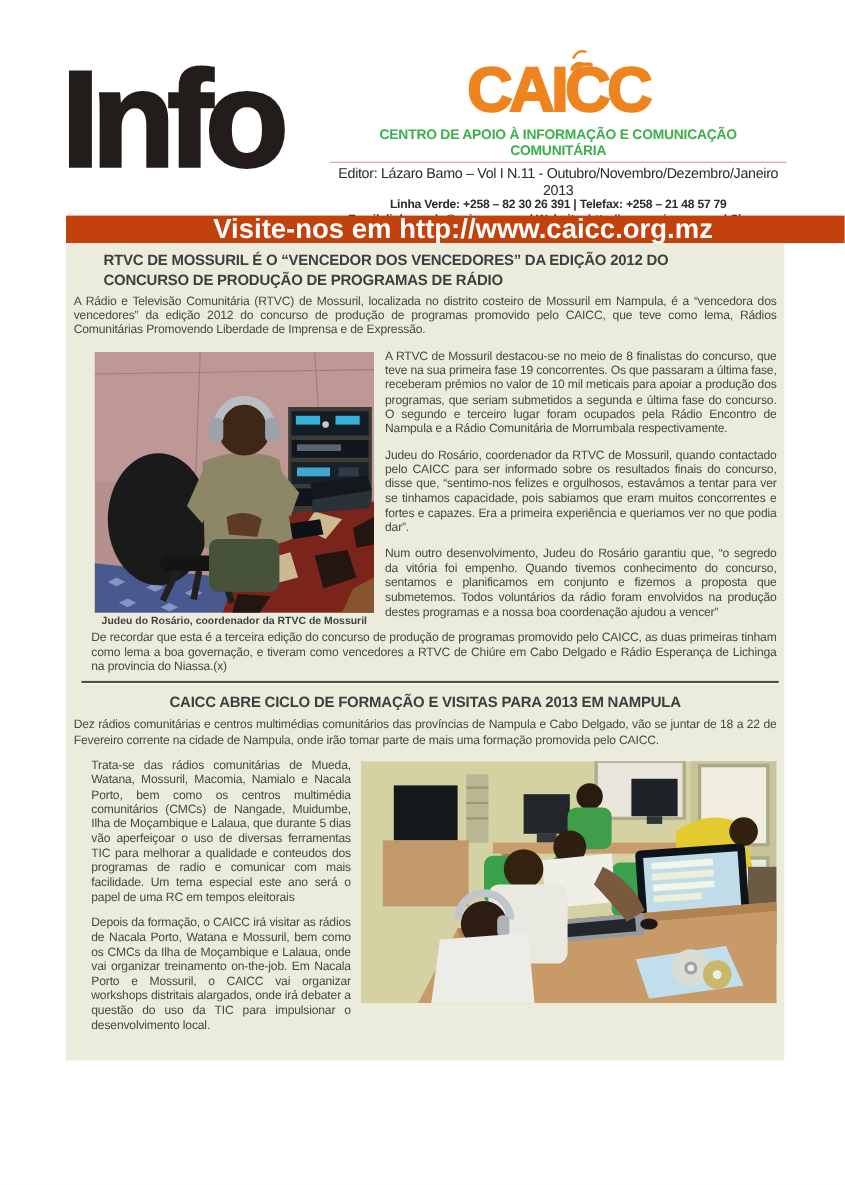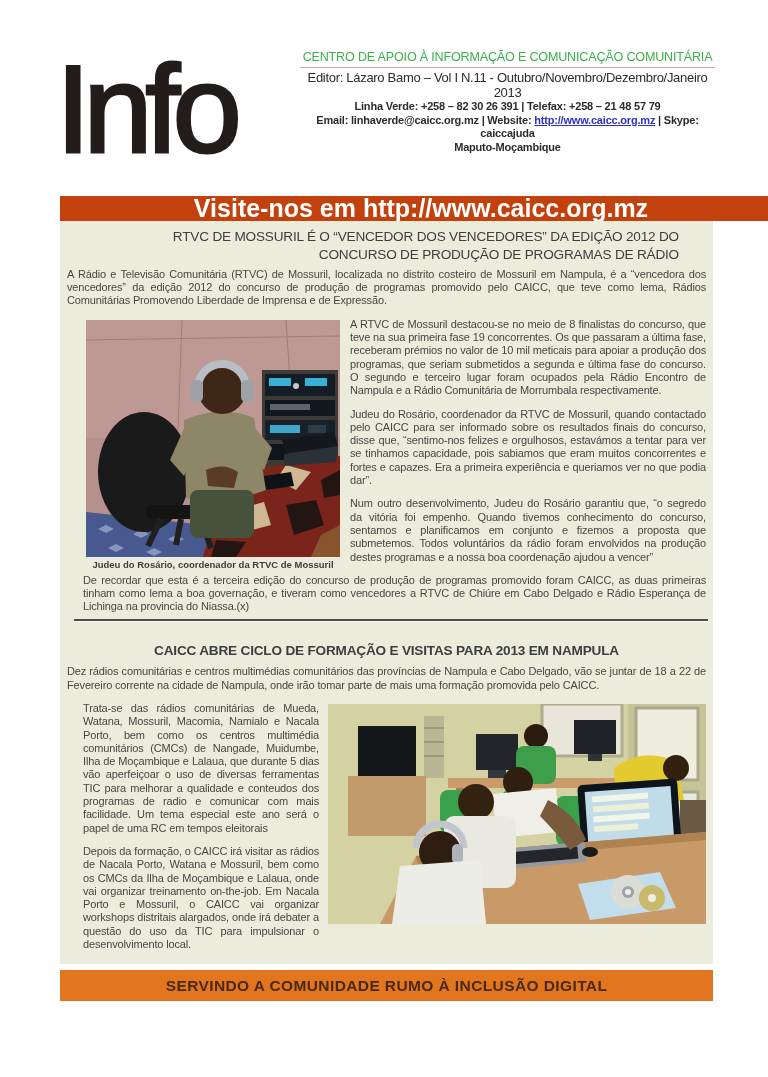--- a/index.html
+++ b/index.html
@@ -1,44 +1,44 @@
 <!DOCTYPE html>
 <html><head>
 <meta charset="utf-8">
 <style>
   html,body{margin:0;padding:0;background:#ffffff;}
   .page{position:relative;width:768px;height:1077px;background:#ffffff;overflow:hidden;
         font-family:"Liberation Sans","DejaVu Sans",sans-serif;color:#3E3E3E;}
 
   
   .info-title{position:absolute;left:56px;top:44px;font-size:124px;line-height:1.05;
-      font-weight:normal;letter-spacing:-7px;color:#221D1A;-webkit-text-stroke:3px #221D1A;}
+      font-weight:bold;letter-spacing:-7px;color:#221D1A;-webkit-text-stroke:3px #221D1A;}
   .mast-right{position:absolute;left:300px;top:50px;width:415px;text-align:center;}
   .logo-wrap{position:relative;display:inline-block;margin-bottom:1px;}
   .logo-text{font-size:57px;line-height:64px;font-weight:bold;letter-spacing:-3px;
       color:#EE8420;-webkit-text-stroke:2px #EE8420;}
   .logo-waves{position:absolute;left:54%;top:-8px;}
-  .org-line{font-size:12.6px;font-weight:normal;color:#3BB04A;letter-spacing:-0.2px;line-height:15px;}
+  .org-line{font-size:12.6px;font-weight:bold;color:#3BB04A;letter-spacing:-0.2px;line-height:15px;}
   .mast-hr{border:none;border-top:1px solid #C9A49C;margin:2px 0 2px 0;}
   .editor-line{font-size:13px;font-weight:normal;color:#2B2B2B;letter-spacing:-0.3px;line-height:15px;}
   .small-line{font-size:11px;font-weight:bold;color:#2B2B2B;letter-spacing:-0.2px;line-height:13.5px;}
   .web-link{color:#2B32C8;text-decoration:underline;cursor:pointer;}
 
   
   .top-banner{position:absolute;left:60px;top:196px;width:722px;height:25px;background:#c2410c;
       color:#FFFFFF;font-size:25px;font-weight:bold;text-align:center;line-height:25px;}
   .footer-banner{position:absolute;left:60px;top:970px;width:653px;height:31px;background:#E2761E;
       color:#4A2913;font-size:15.5px;font-weight:bold;text-align:center;line-height:31px;letter-spacing:0.4px;}
 
   
   .content{position:absolute;left:60px;top:221px;width:653px;height:743px;background:#EBECDC;overflow:hidden;}
-  .headline{font-size:13.6px;font-weight:normal;color:#3E3E3E;text-align:right;line-height:1.32;
+  .headline{font-size:13.6px;font-weight:bold;color:#3E3E3E;text-align:left;line-height:1.32;
       margin:7px 34px 4px 34px;letter-spacing:-0.2px;}
   .headline2{font-size:13.6px;font-weight:bold;color:#3E3E3E;text-align:center;line-height:1.3;
-      margin:20px 20px 6px 20px;letter-spacing:-0.2px;}
+      margin:8px 20px 6px 20px;letter-spacing:-0.2px;}
   .body-text{font-size:11px;line-height:1.21;color:#474744;text-align:justify;
       letter-spacing:-0.15px;margin:0 7px 10px 7px;}
   .article{margin:0 7px;}
   .article .body-text{margin-left:16px;margin-right:0;}
   .fig-left{float:left;width:254px;margin:2px 10px 2px 0;}
   .fig-right{float:right;width:378px;margin:2px 0 4px 9px;}
   .photo-caption{font-size:9.5px;font-weight:bold;text-align:center;color:#3E3E3E;
       margin-top:2px;line-height:11px;}
   .article-divider{clear:both;border:none;border-top:2px solid #4D4D4D;border-bottom:1px solid #FAFAF2;
       margin:5px 0 0 14px;width:634px;}
@@ -46,20 +46,33 @@
   svg{display:block;}
 </style>
 </head>
 <body>
 
 <div class="page">
 
   <div class="info-title">Info</div>
 
   <div class="mast-right">
+    <div class="logo-wrap">
+      <span class="logo-text">CAICC</span>
+      <span class="logo-waves">
+        <svg width="34" height="26" viewBox="0 0 34 26">
+          <g transform="rotate(18 10 22)" fill="none" stroke="#EE8420" stroke-linecap="round">
+            <path d="M6 22 a7 7 0 0 1 7 -7" stroke-width="3.4"></path>
+            <path d="M6 15 a14 14 0 0 1 14 -14" stroke-width="3.4" transform="translate(1,7) scale(0.62) translate(-1,-7)"></path>
+            <path d="M3 24 a16 16 0 0 1 16 -16" stroke-width="3.4" transform="translate(1,7) scale(1.0) translate(-1,-7)" opacity="0"></path>
+            <path d="M9 25 a12 12 0 0 1 12 -12" stroke-width="3.4"></path>
+          </g>
+        </svg>
+      </span>
+    </div>
     <div class="org-line">CENTRO DE APOIO À INFORMAÇÃO E COMUNICAÇÃO COMUNITÁRIA</div>
     <hr class="mast-hr">
     <div class="editor-line">Editor: Lázaro Bamo – Vol I N.11 - Outubro/Novembro/Dezembro/Janeiro 2013</div>
     <div class="small-line">Linha Verde: +258 – 82 30 26 391 | Telefax: +258 – 21 48 57 79</div>
     <div class="small-line"><span>Email: linhaverde@caicc.org.mz | Website: </span><span class="web-link">http://www.caicc.org.mz</span><span> | Skype: caiccajuda</span></div>
     <div class="small-line">Maputo-Moçambique</div>
   </div>
 
   <div class="top-banner">Visite-nos em http://www.caicc.org.mz</div>
 
@@ -127,21 +140,21 @@
             <path d="M112 68 a24 24 0 0 1 48 0" fill="none" stroke="#B9BEC4" stroke-width="8"></path>
             <rect x="104" y="60" width="13" height="22" rx="5" fill="#9DA2A8"></rect>
             <rect x="155" y="60" width="13" height="22" rx="5" fill="#9DA2A8"></rect>
           </svg>
         </span>
         <figcaption class="photo-caption">Judeu do Rosário, coordenador da RTVC de Mossuril</figcaption>
       </figure>
       <p class="body-text">A RTVC de Mossuril destacou-se no meio de 8 finalistas do concurso, que teve na sua primeira fase 19 concorrentes. Os que passaram a última fase, receberam prémios no valor de 10 mil meticais para apoiar a produção dos programas, que seriam submetidos a segunda e última fase do concurso. O segundo e terceiro lugar foram ocupados pela Rádio Encontro de Nampula e a Rádio Comunitária de Morrumbala respectivamente.</p>
       <p class="body-text">Judeu do Rosário, coordenador da RTVC de Mossuril, quando contactado pelo CAICC para ser informado sobre os resultados finais do concurso, disse que, “sentimo-nos felizes e orgulhosos, estavámos a tentar para ver se tinhamos capacidade, pois sabiamos que eram muitos concorrentes e fortes e capazes. Era a primeira experiência e queriamos ver no que podia dar”.</p>
       <p class="body-text">Num outro desenvolvimento, Judeu do Rosário garantiu que, “o segredo da vitória foi empenho. Quando tivemos conhecimento do concurso, sentamos e planificamos em conjunto e fizemos a proposta que submetemos. Todos voluntários da rádio foram envolvidos na produção destes programas e a nossa boa coordenação ajudou a vencer”</p>
-      <p class="body-text" style="margin-bottom:4px;">De recordar que esta é a terceira edição do concurso de produção de programas promovido foram CAICC, as duas primeiras tinham como lema a boa governação, e tiveram como vencedores a RTVC de Chiúre em Cabo Delgado e Rádio Esperança de Lichinga na provincia do Niassa.(x)</p>
+      <p class="body-text" style="margin-bottom:4px;">De recordar que esta é a terceira edição do concurso de produção de programas promovido pelo CAICC, as duas primeiras tinham como lema a boa governação, e tiveram como vencedores a RTVC de Chiúre em Cabo Delgado e Rádio Esperança de Lichinga na provincia do Niassa.(x)</p>
     </div>
 
     <hr class="article-divider">
 
     <div class="headline2">CAICC ABRE CICLO DE FORMAÇÃO E VISITAS PARA 2013 EM NAMPULA</div>
     <p class="body-text">Dez rádios comunitárias e centros multimédias comunitários das províncias de Nampula e Cabo Delgado, vão se juntar  de 18 a 22 de Fevereiro corrente na cidade de Nampula, onde irão tomar parte de mais uma formação promovida pelo CAICC.</p>
 
     <div class="article">
       <figure class="fig-right" style="margin-right:0;">
         <span>
@@ -216,15 +229,14 @@
             <path d="M72 162 L152 156 L158 220 L64 220 Z" fill="#EDEDE8"></path>
           </svg>
         </span>
       </figure>
       <p class="body-text">Trata-se das rádios comunitárias de Mueda, Watana, Mossuril, Macomia, Namialo e Nacala Porto, bem como os centros multimédia comunitários (CMCs) de Nangade, Muidumbe, Ilha de Moçambique e Lalaua, que durante 5 dias vão aperfeiçoar o uso de diversas ferramentas TIC para melhorar a qualidade e conteudos dos programas de radio e comunicar com mais facilidade. Um tema especial este ano será o papel de uma RC em tempos eleitorais</p>
       <p class="body-text">Depois da formação, o CAICC irá visitar as rádios de Nacala Porto, Watana e Mossuril, bem como os CMCs da Ilha de Moçambique e Lalaua, onde vai organizar treinamento on-the-job.  Em Nacala Porto e Mossuril, o CAICC vai organizar workshops distritais alargados, onde irá debater a questão do uso da TIC para impulsionar o desenvolvimento local.</p>
       <div class="clear"></div>
     </div>
   </div>
 
-  <div class="footer-banner">SERVINDO A COMUNIDADE RUMO À INCLUSÃO DIGITAL</div>
 
 </div>
 
 </body></html>

